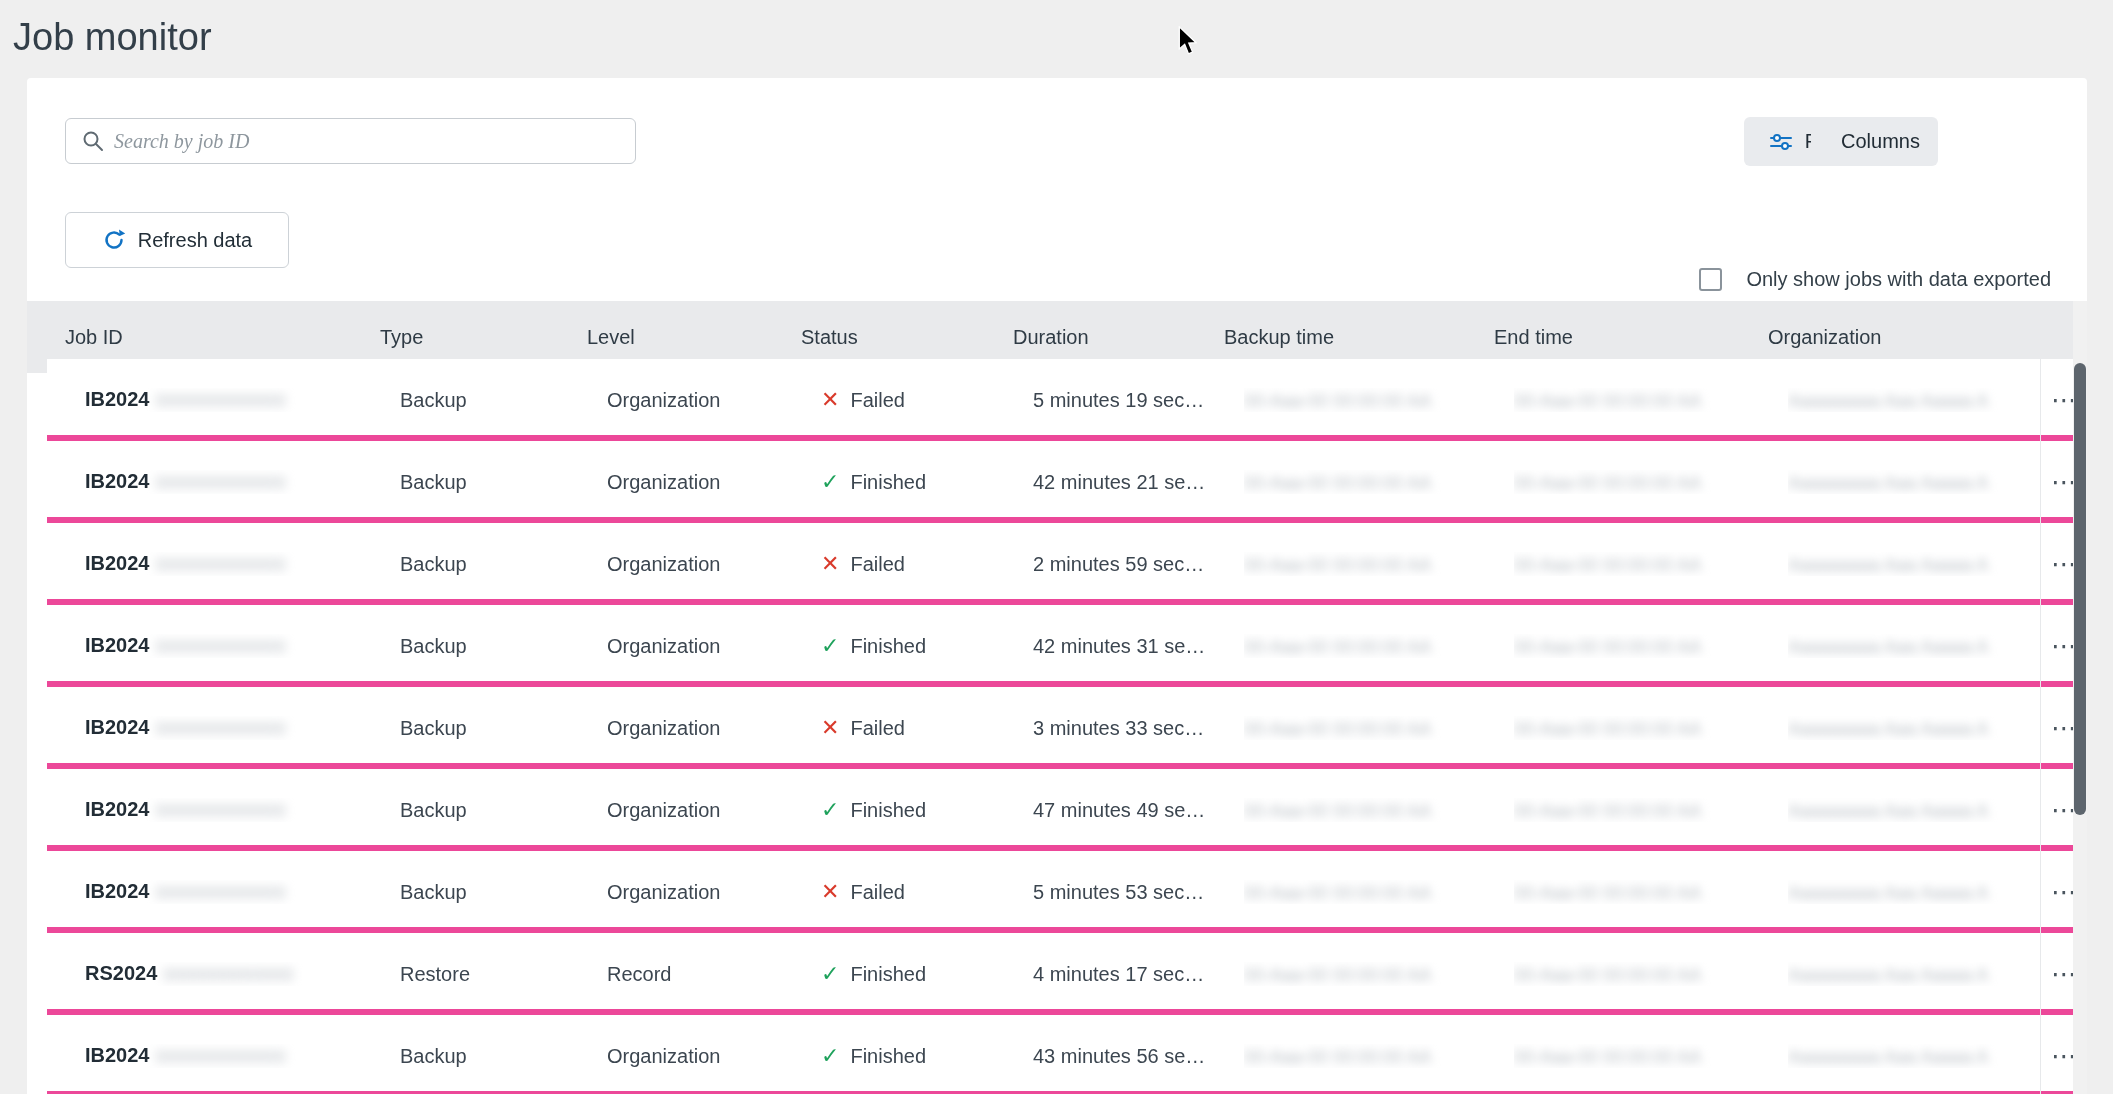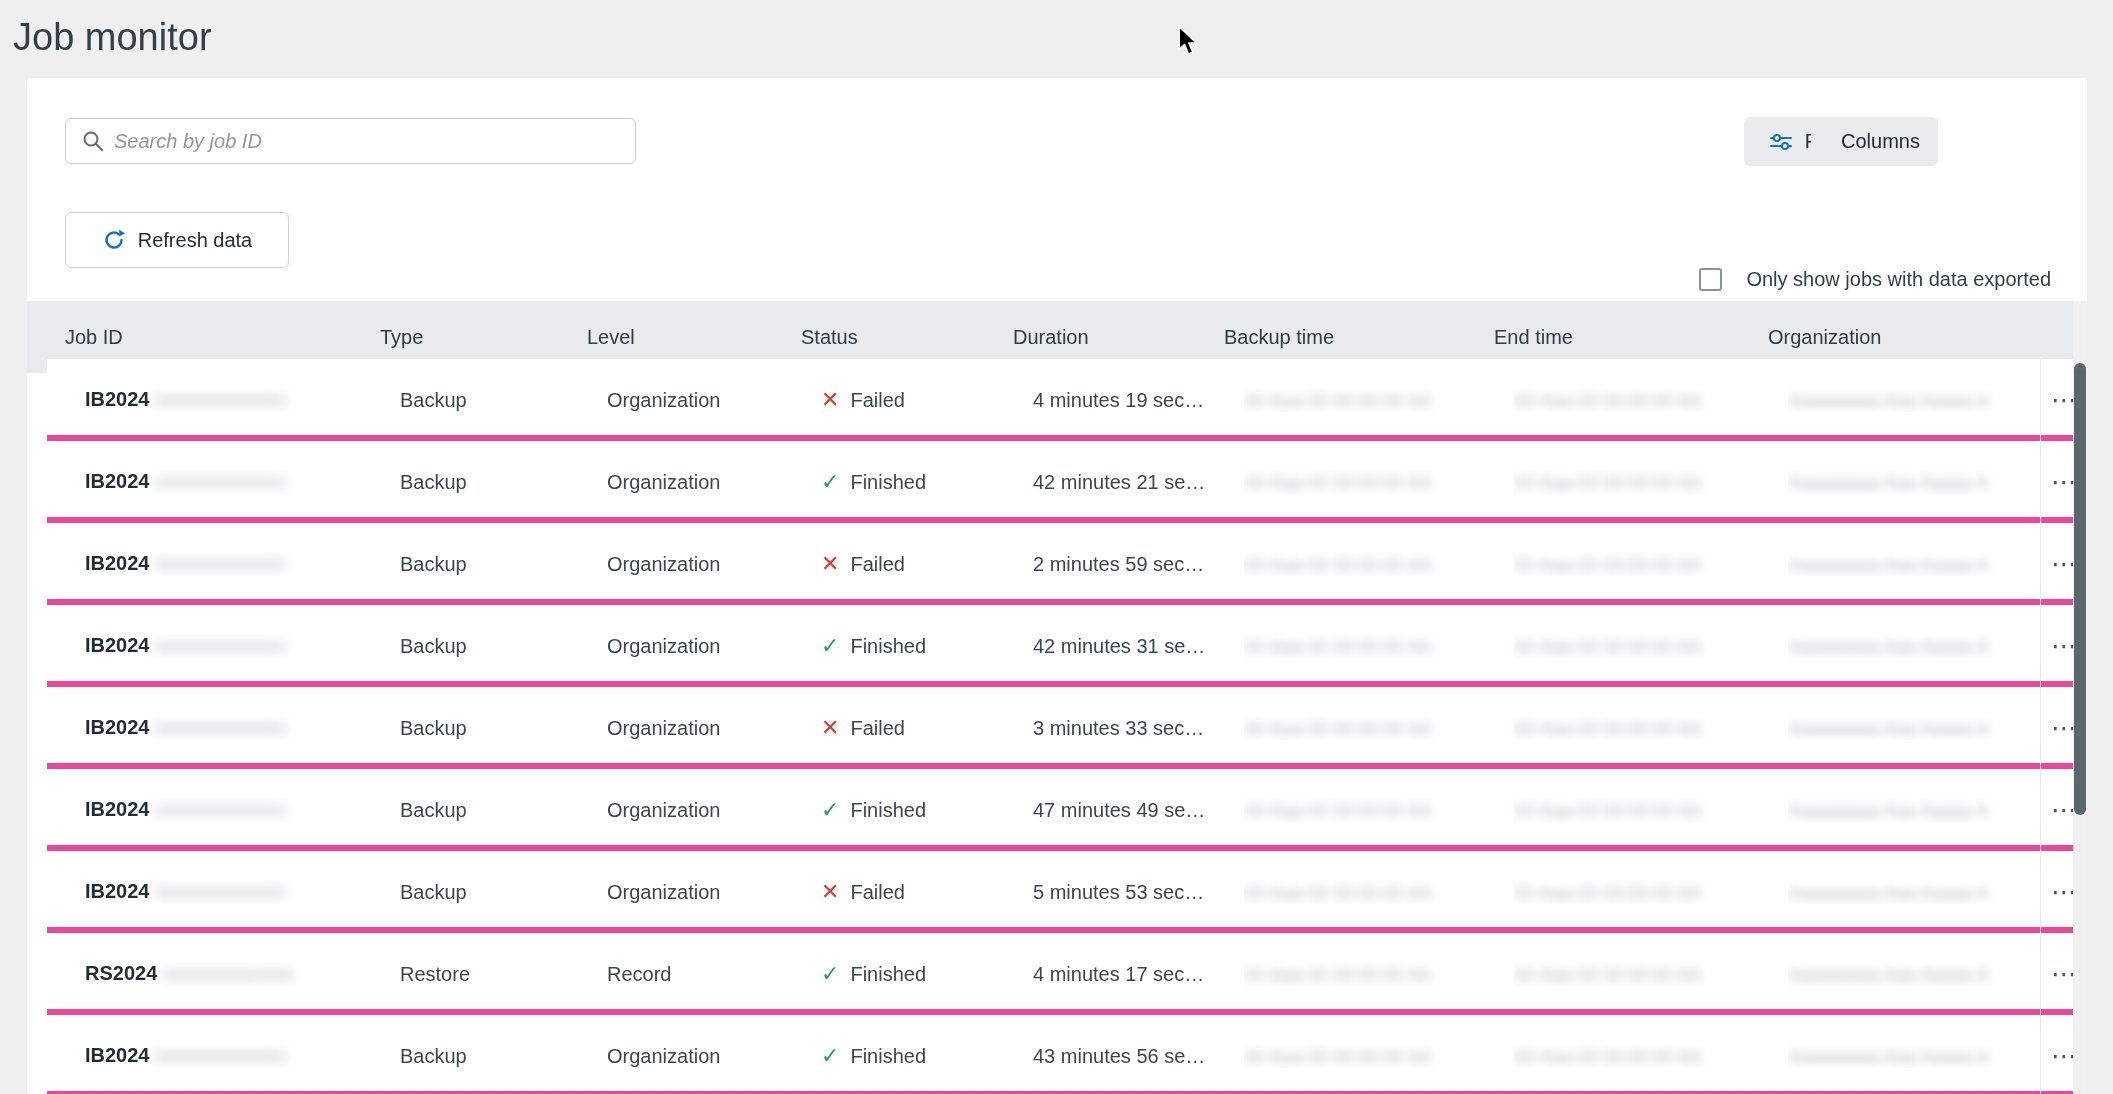--- a/index.html
+++ b/index.html
@@ -23,21 +23,21 @@
   
   .search-wrap {
     position: absolute; left: 38px; top: 40px;
     width: 571px; height: 46px;
     border: 1px solid #c7ccd1; border-radius: 6px;
     display: flex; align-items: center; background: #fff;
   }
   .search-wrap svg { margin: 0 10px 0 16px; flex: 0 0 auto; }
   .search-input {
     border: none; outline: none; flex: 1 1 auto; height: 100%;
-    font-family: Liberation Sans, sans-serif;
+    font-family: Liberation Serif, serif;
     font-size: 20px; color: #3c4650; background: transparent;
   }
   .search-input::placeholder { color: #8e979e; font-style: italic; }
   .top-btn {
     position: absolute; top: 39px; height: 49px;
     background: #e9ebee; border: none; border-radius: 6px;
     display: flex; align-items: center; justify-content: center; gap: 12px;
     font-family: "Liberation Sans", sans-serif;
     font-size: 20px; color: #212c35; cursor: pointer; padding: 0 20px;
   }
@@ -175,21 +175,21 @@
       <div class="trow grid-row">
     <div class="cell">
       <span class="jid-prefix">IB2024</span><span class="blur blur-jobid">0000000000000</span>
     </div>
     <div class="cell">Backup</div>
     <div class="cell">Organization</div>
     <div class="cell status">
       <span class="sicon failed">✕</span>
       <span>Failed</span>
     </div>
-    <div class="cell">4 minutes 19 sec…</div>
+    <div class="cell">5 minutes 19 sec…</div>
     <div class="cell">
       <span class="blur blur-time">00-Aaa-00 00:00:00 AA</span>
     </div>
     <div class="cell">
       <span class="blur blur-time">00-Aaa-00 00:00:00 AA</span>
     </div>
     <div class="cell">
       <span class="blur blur-org">Aaaaaaaaa Aaa Aaaaa A</span>
     </div>
     <div class="cell actions">

